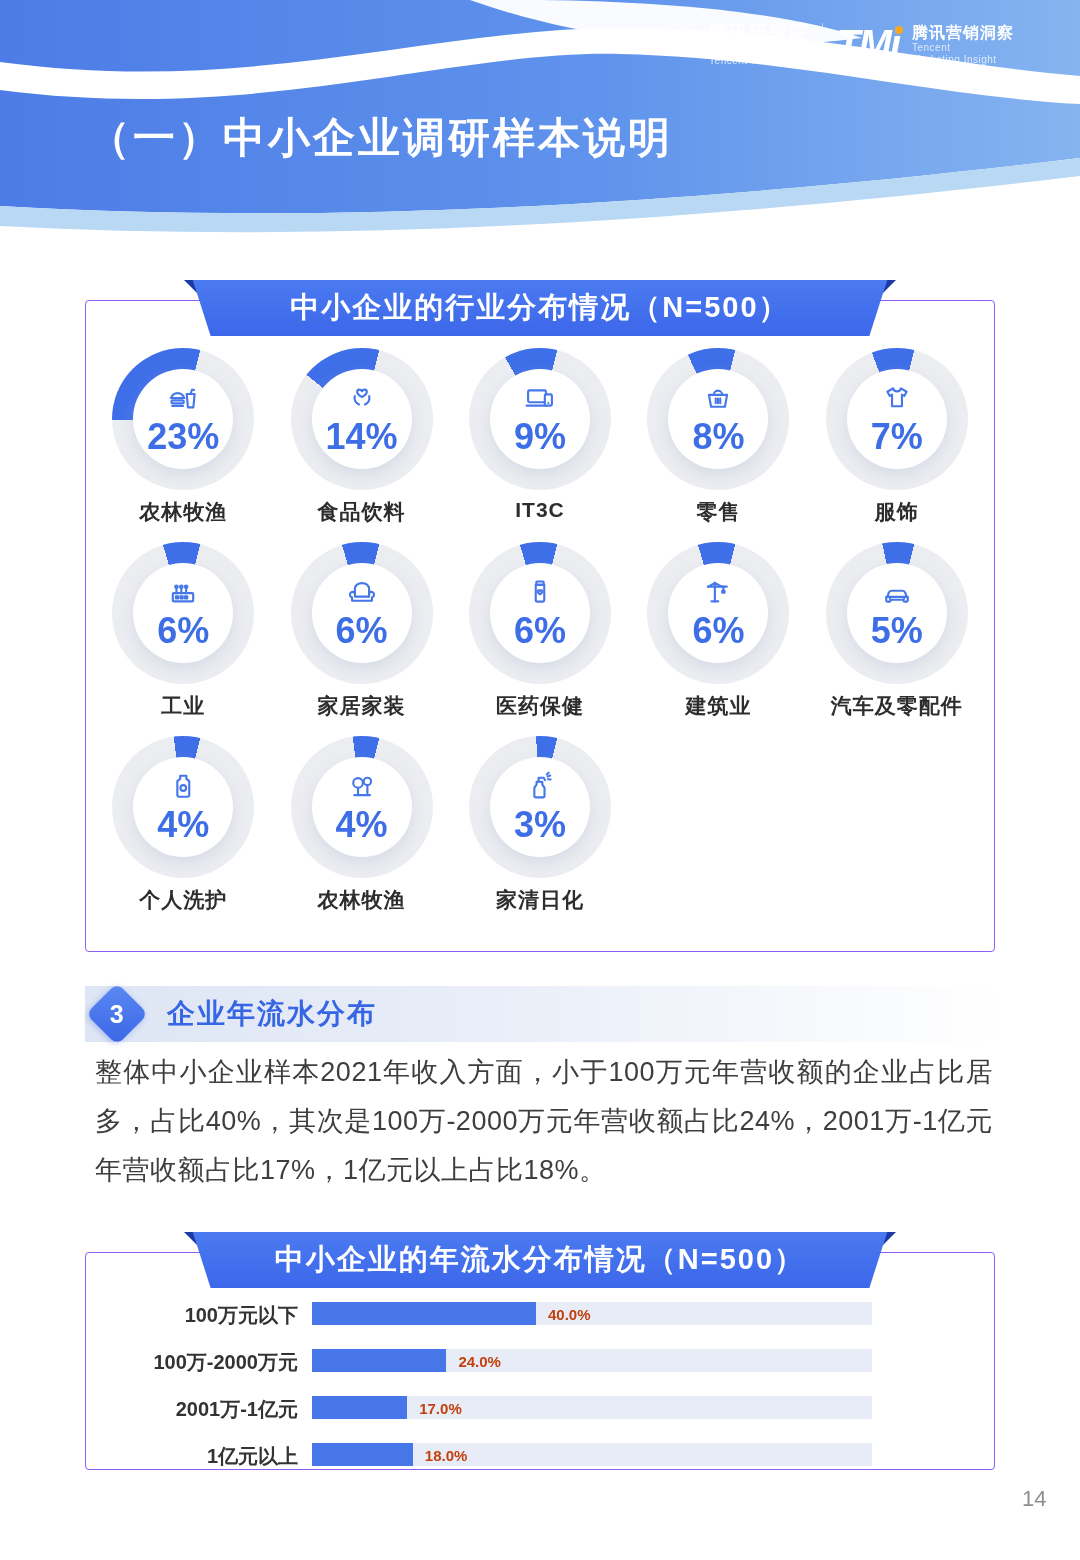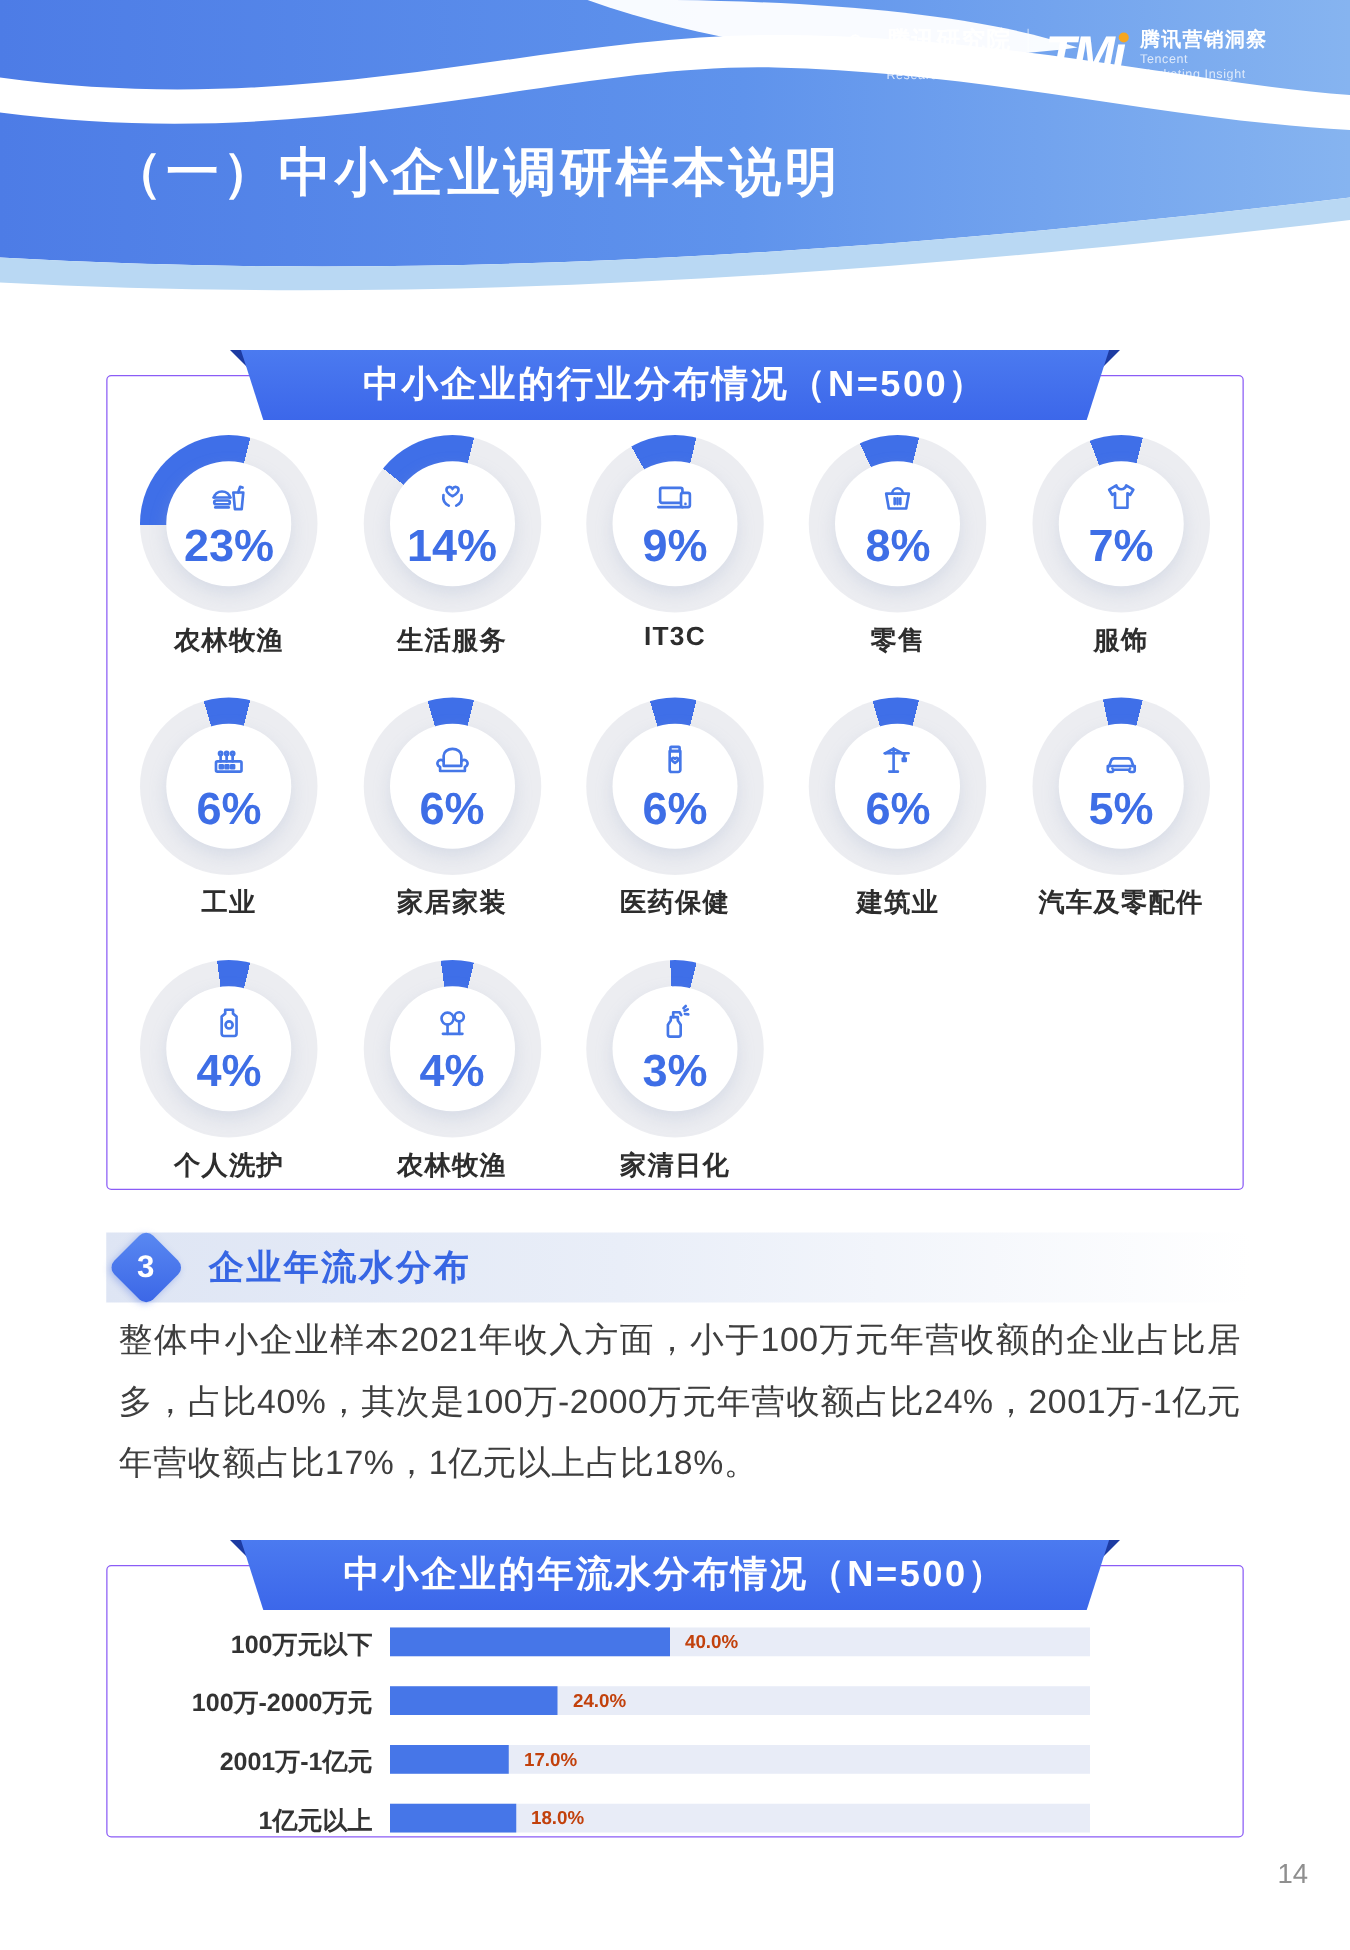--- a/index.html
+++ b/index.html
@@ -31,21 +31,21 @@
   .banner::after{right:2px;clip-path:polygon(0 0,100% 0,0 100%);}
   .banner-face{
     position:absolute;inset:0;z-index:1;
     background:linear-gradient(180deg,#4b7af0,#3c67ea);
     clip-path:polygon(1.5% 0,98.5% 0,96% 100%,4% 100%);
     display:flex;align-items:center;justify-content:center;
     color:#fff;font-size:29px;font-weight:bold;letter-spacing:2px;
   }
   
   .card-industry{top:300px;height:652px;}
-  .donut-grid{display:grid;grid-template-columns:repeat(5,1fr);row-gap:32px;margin-top:12px;padding:0 8px;}
+  .donut-grid{display:grid;grid-template-columns:repeat(5,1fr);row-gap:16px;margin-top:12px;padding:0 8px;}
   .donut-cell{display:flex;flex-direction:column;align-items:center;}
   .donut{width:142px;height:142px;border-radius:50%;position:relative;}
   .donut::after{content:'';position:absolute;inset:21px;background:#fff;border-radius:50%;
     box-shadow:0 6px 14px rgba(160,175,205,.28);}
   .donut-inner{position:absolute;inset:0;z-index:1;display:flex;flex-direction:column;align-items:center;justify-content:center;}
   .donut-icon{height:34px;display:flex;align-items:center;justify-content:center;}
   .donut-icon svg{width:34px;height:34px;}
   .donut-pct{font-size:36px;font-weight:800;color:#3e6ee6;margin-top:1px;}
   .donut-label{margin-top:8px;font-size:21px;font-weight:700;color:#2d2d2d;letter-spacing:1px;}
   
@@ -98,21 +98,21 @@
 
   <div class="logos">
     <span>
       <svg viewBox="0 0 24 28" width="28" height="34">
         <path d="M14.5 2.2c-2.9 0-4.8 2.2-4.9 5-.1 2-.9 3.3-2.3 4.5-1.9 1.6-2.9 3.8-2.6 6.2.3 2.8 2.7 4.9 5.6 4.9h7.2c.5 0 .7-.6.3-1-2-1.9-2.9-4-2.7-6.8.1-1.7 1-3.1 1.8-4.6.7-1.3 1-2.7.7-4.2-.5-2.4-2.2-4-4.1-4z" fill="none" stroke="#ffffff" stroke-width="1.4"></path>
       </svg>
     </span>
     <div class="logo-block">
       <span class="logo-cn">腾讯研究院</span>
       <span class="logo-en">Tencent</span>
-      <span class="logo-en">Research Institute</span>
+      <span class="logo-en">Tencent Institute</span>
     </div>
     <div class="logo-divider"></div>
     <div class="tmi-mark">
       <span>TM</span>
       <span class="tmi-i">i</span>
     </div>
     <div class="logo-block">
       <span class="logo-cn" style="font-size:16px">腾讯营销洞察</span>
       <span class="logo-en">Tencent</span>
       <span class="logo-en">Marketing Insight</span>
@@ -151,21 +151,21 @@
             <span class="donut-icon">
               <svg viewBox="0 0 24 24" fill="none" stroke="#4577e8" stroke-width="1.5" stroke-linecap="round" stroke-linejoin="round">
                 <path d="M12 7.2c-.9-1.7-3.4-1.5-3.4.5 0 1.6 2.4 3 3.4 3.6 1-.6 3.4-2 3.4-3.6 0-2-2.5-2.2-3.4-.5z"></path>
                 <path d="M6.9 10.6c-.5 2.8.9 5 3 6"></path>
                 <path d="M17.1 10.6c.5 2.8-.9 5-3 6"></path>
               </svg>
             </span>
             <span class="donut-pct">14%</span>
           </div>
         </div>
-        <div class="donut-label">生活服务</div>
+        <div class="donut-label">食品饮料</div>
       </div>
       <div class="donut-cell">
         <div class="donut" style="background:conic-gradient(from -29.528deg, #3f6fe8 0deg 43.528deg, #ecedf1 43.528deg 360deg)">
           <div class="donut-inner">
             <span class="donut-icon">
               <svg viewBox="0 0 24 24" fill="none" stroke="#4577e8" stroke-width="1.5" stroke-linecap="round" stroke-linejoin="round">
                 <rect x="3.6" y="6.6" width="12.6" height="8.4" rx="1"></rect>
                 <path d="M2.6 17.4h13.8"></path>
                 <rect x="15.4" y="9.4" width="5" height="8" rx="1" fill="#ffffff"></rect>
                 <path d="M17.9 15.6h.01"></path>

